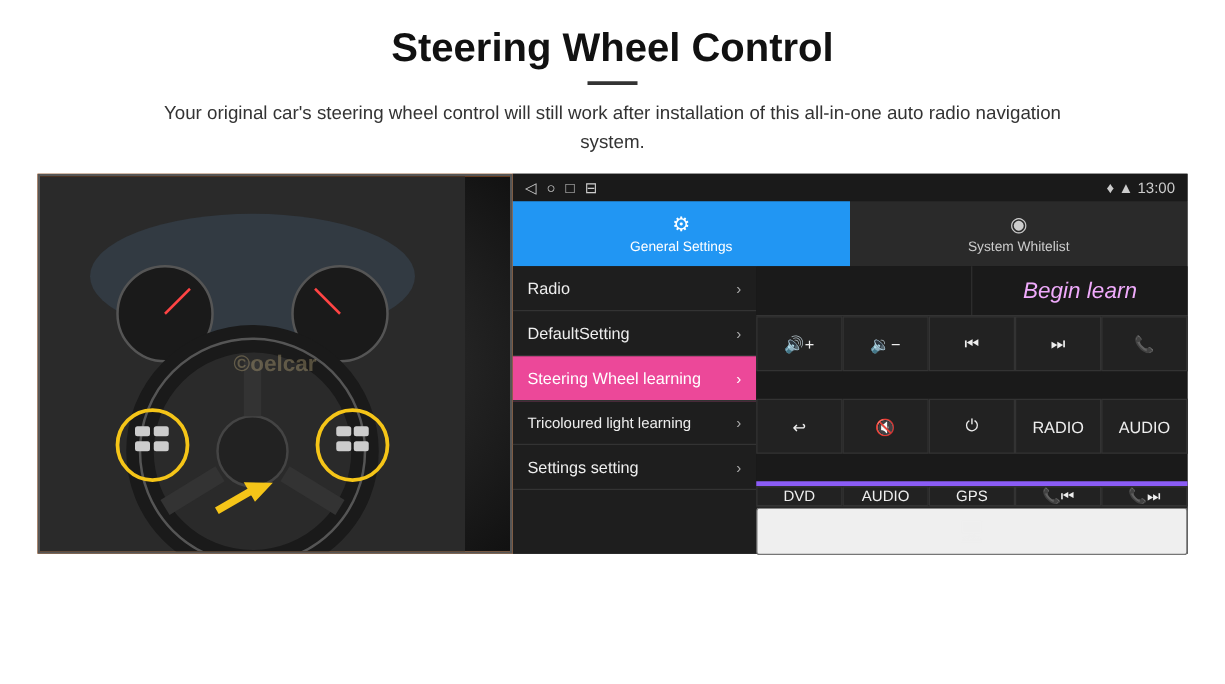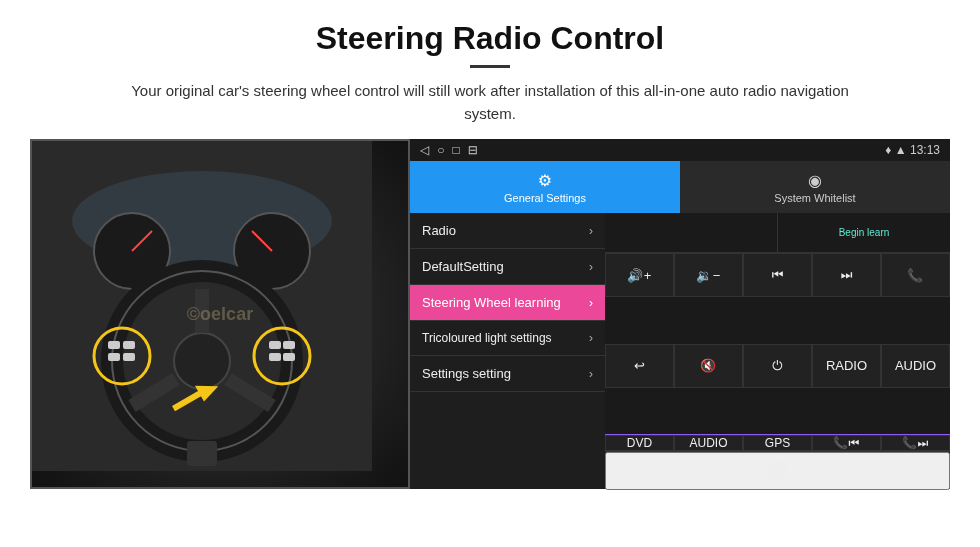--- a/index.html
+++ b/index.html
@@ -41,21 +41,21 @@
     }
     .content-area {
       display: flex;
       flex-direction: row;
       gap: 0;
       width: 100%;
     }
     
     .car-image-area {
       width: 380px;
-      height: 350px;
+      height: 304px;
       background: #f97316;
       position: relative;
       border: 2px solid #555;
       flex-shrink: 0;
       overflow: hidden;
     }
     .car-image-bg {
       width: 100%;
       height: 100%;
       position: relative;
@@ -159,27 +159,28 @@
       height: 40px;
       border-bottom: 1px solid #333;
     }
     .top-left-empty {
       flex: 1;
       border-right: 1px solid #333;
     }
     .begin-learn-btn {
       flex: 1;
       background: #1a1a1a;
-      color: #5eead4;
-      display: flex;
-      align-items: center;
-      justify-content: center;
-      font-size: 10px;
+      color: #f0abfc;
+      display: flex;
+      align-items: center;
+      justify-content: center;
+      font-size: 18px;
       cursor: pointer;
       border: none;
+      font-style: italic;
     }
     .control-grid {
       flex: 1;
       display: grid;
       grid-template-columns: repeat(5, 1fr);
       gap: 0;
     }
     .ctrl-btn {
       background: #222;
       border: 1px solid #333;
@@ -231,21 +232,21 @@
       white-space: nowrap;
       pointer-events: none;
       z-index: 10;
     }
   </style>
 </head>
 <body>
 
 <div class="page-wrapper">
   <div class="title-section">
-    <h1 class="main-title">Steering Radio Control</h1>
+    <h1 class="main-title">Steering Wheel Control</h1>
     <div class="title-divider"></div>
     <p class="subtitle">Your original car's steering wheel control will still work after installation of this all-in-one auto radio navigation system.</p>
   </div>
 
   <div class="content-area">
 
     <div class="car-image-area">
       <div class="car-image-bg">
 
         <svg viewBox="0 0 340 330" width="340" height="330" style="position:absolute;top:0;left:0;">
@@ -295,21 +296,21 @@
 
     <div class="android-panel">
 
       <div class="android-status-bar">
         <div class="status-left">
           <span>◁</span>
           <span>○</span>
           <span>□</span>
           <span>⊟</span>
         </div>
-        <div class="status-right">♦ ▲  13:13</div>
+        <div class="status-right">♦ ▲  13:00</div>
       </div>
 
       <div class="android-tabs">
         <div class="tab-general">
           <span class="tab-icon">⚙</span>
           <span>General Settings</span>
         </div>
         <div class="tab-system">
           <span class="tab-icon">◉</span>
           <span>System Whitelist</span>
@@ -325,21 +326,21 @@
           </div>
           <div class="menu-item">
             <span>DefaultSetting</span>
             <span class="chevron">›</span>
           </div>
           <div class="menu-item active">
             <span>Steering Wheel learning</span>
             <span class="chevron">›</span>
           </div>
           <div class="menu-item">
-            <span style="font-size:12px;">Tricoloured light settings</span>
+            <span style="font-size:12px;">Tricoloured light learning</span>
             <span class="chevron">›</span>
           </div>
           <div class="menu-item">
             <span>Settings setting</span>
             <span class="chevron">›</span>
           </div>
         </div>
 
         <div class="right-controls">
 
@@ -377,21 +378,21 @@
               <span>⏻</span>
             </button>
             <button class="ctrl-btn">
               <span>RADIO</span>
             </button>
             <button class="ctrl-btn">
               <span>AUDIO</span>
             </button>
           </div>
 
-          <div style="display:flex; border-top:1px solid #8b5cf6;">
+          <div style="display:flex; border-top:4px solid #8b5cf6;">
             <button class="bottom-btn">
               <span>DVD</span>
             </button>
             <button class="bottom-btn">
               <span>AUDIO</span>
             </button>
             <button class="bottom-btn">
               <span>GPS</span>
             </button>
             <button class="bottom-btn">

